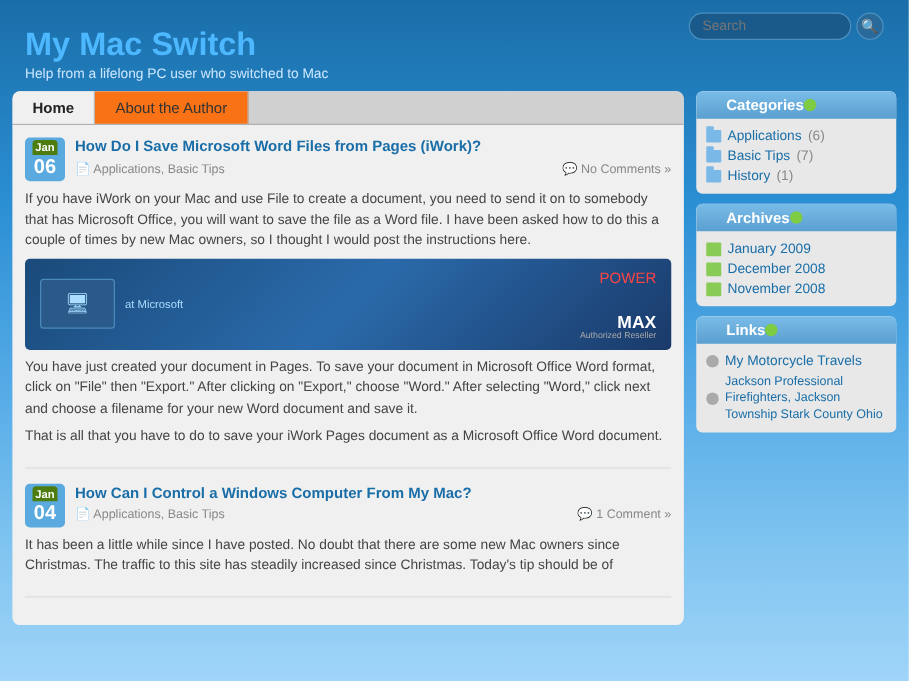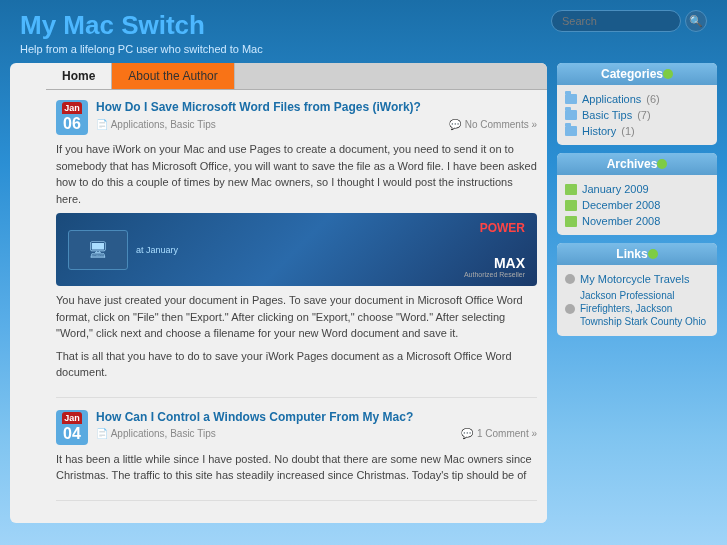--- a/index.html
+++ b/index.html
@@ -7,21 +7,21 @@
       font-family: Arial, Helvetica, sans-serif;
       font-size: 12px;
       background: linear-gradient(180deg, #1a6ea8 0%, #2b8fd4 30%, #5aaee8 60%, #7fc4f0 80%, #a0d4f8 100%);
       min-height: 545px;
       width: 727px;
       overflow: hidden;
     }
 
     
     #header {
-      padding: 10px 20px 8px 20px;
+      padding: 20px 20px 8px 20px;
       position: relative;
     }
     #site-title {
       color: #4db8ff;
       font-size: 26px;
       font-weight: bold;
       text-decoration: none;
       display: block;
     }
     #site-tagline {
@@ -67,21 +67,20 @@
       gap: 10px;
       padding: 0 10px 10px 10px;
     }
 
     
     #main {
       flex: 1;
       background: #f0f0f0;
       border-radius: 6px;
       overflow: hidden;
-      padding-left: 36px;
     }
 
     
     #tabs {
       display: flex;
       background: #d0d0d0;
       border-bottom: 1px solid #b0b0b0;
     }
     .tab {
       padding: 6px 16px;
@@ -124,21 +123,21 @@
       border-radius: 4px;
       text-align: center;
       padding: 2px 6px;
       min-width: 32px;
       flex-shrink: 0;
     }
     .post-date .month {
       font-size: 9px;
       font-weight: bold;
       display: block;
-      background: #b91c1c;
+      background: #4d7c0f;
       border-radius: 3px 3px 0 0;
       padding: 1px 2px;
     }
     .post-date .day {
       font-size: 16px;
       font-weight: bold;
       display: block;
       line-height: 1.2;
     }
 
@@ -207,21 +206,21 @@
     }
     .ad-powermax {
       font-size: 9px;
       color: #aaddff;
     }
     .ad-logo {
       text-align: right;
     }
     .ad-logo .power {
       color: #ff4444;
-      font-weight: bold;
+      font-weight: normal;
       font-size: 12px;
     }
     .ad-logo .max {
       color: #ffffff;
       font-weight: bold;
       font-size: 14px;
       display: block;
       margin-top: 20px;
     }
     .ad-authorized {
@@ -241,23 +240,23 @@
     .sidebar-widget {
       background: #e8e8e8;
       border-radius: 5px;
       overflow: hidden;
     }
     .widget-header {
       background: linear-gradient(180deg, #7abce8 0%, #5a9fd0 100%);
       color: white;
       font-size: 12px;
       font-weight: bold;
-      padding: 4px 8px;
-      display: flex;
-      justify-content: center;
+      padding: 4px 24px;
+      display: flex;
+      justify-content: flex-start;
       align-items: center;
     }
     .widget-header .dot {
       width: 10px;
       height: 10px;
       background: #7ecc44;
       border-radius: 50%;
       display: inline-block;
     }
     .widget-body {
@@ -384,28 +383,28 @@
                 <span style="color:#888;font-size:10px;">📄</span>
                 <span>Applications, Basic Tips</span>
               </span>
               <span class="post-comments">
                 <span style="font-size:10px;">💬</span>
                 <span>No Comments »</span>
               </span>
             </div>
           </div>
         </div>
-        <div class="post-excerpt">If you have iWork on your Mac and use Pages to create a document, you need to send it on to somebody that has Microsoft Office, you will want to save the file as a Word file. I have been asked how to do this a couple of times by new Mac owners, so I thought I would post the instructions here.</div>
+        <div class="post-excerpt">If you have iWork on your Mac and use File to create a document, you need to send it on to somebody that has Microsoft Office, you will want to save the file as a Word file. I have been asked how to do this a couple of times by new Mac owners, so I thought I would post the instructions here.</div>
 
         <div class="post-ad">
           <div class="ad-mac-img">
             <span style="color:#aaddff;font-size:16px;">🖥</span>
           </div>
           <div class="ad-text">
-            <div class="ad-powermax">at January</div>
+            <div class="ad-powermax">at Microsoft</div>
           </div>
           <div class="ad-logo">
             <span class="power">POWER</span>
             <span class="max">MAX</span>
             <span class="ad-authorized">Authorized Reseller</span>
           </div>
         </div>
 
         <div class="post-excerpt">You have just created your document in Pages. To save your document in Microsoft Office Word format, click on "File" then "Export." After clicking on "Export," choose "Word." After selecting "Word," click next and choose a filename for your new Word document and save it.</div>
         <div class="post-excerpt">That is all that you have to do to save your iWork Pages document as a Microsoft Office Word document.</div>

